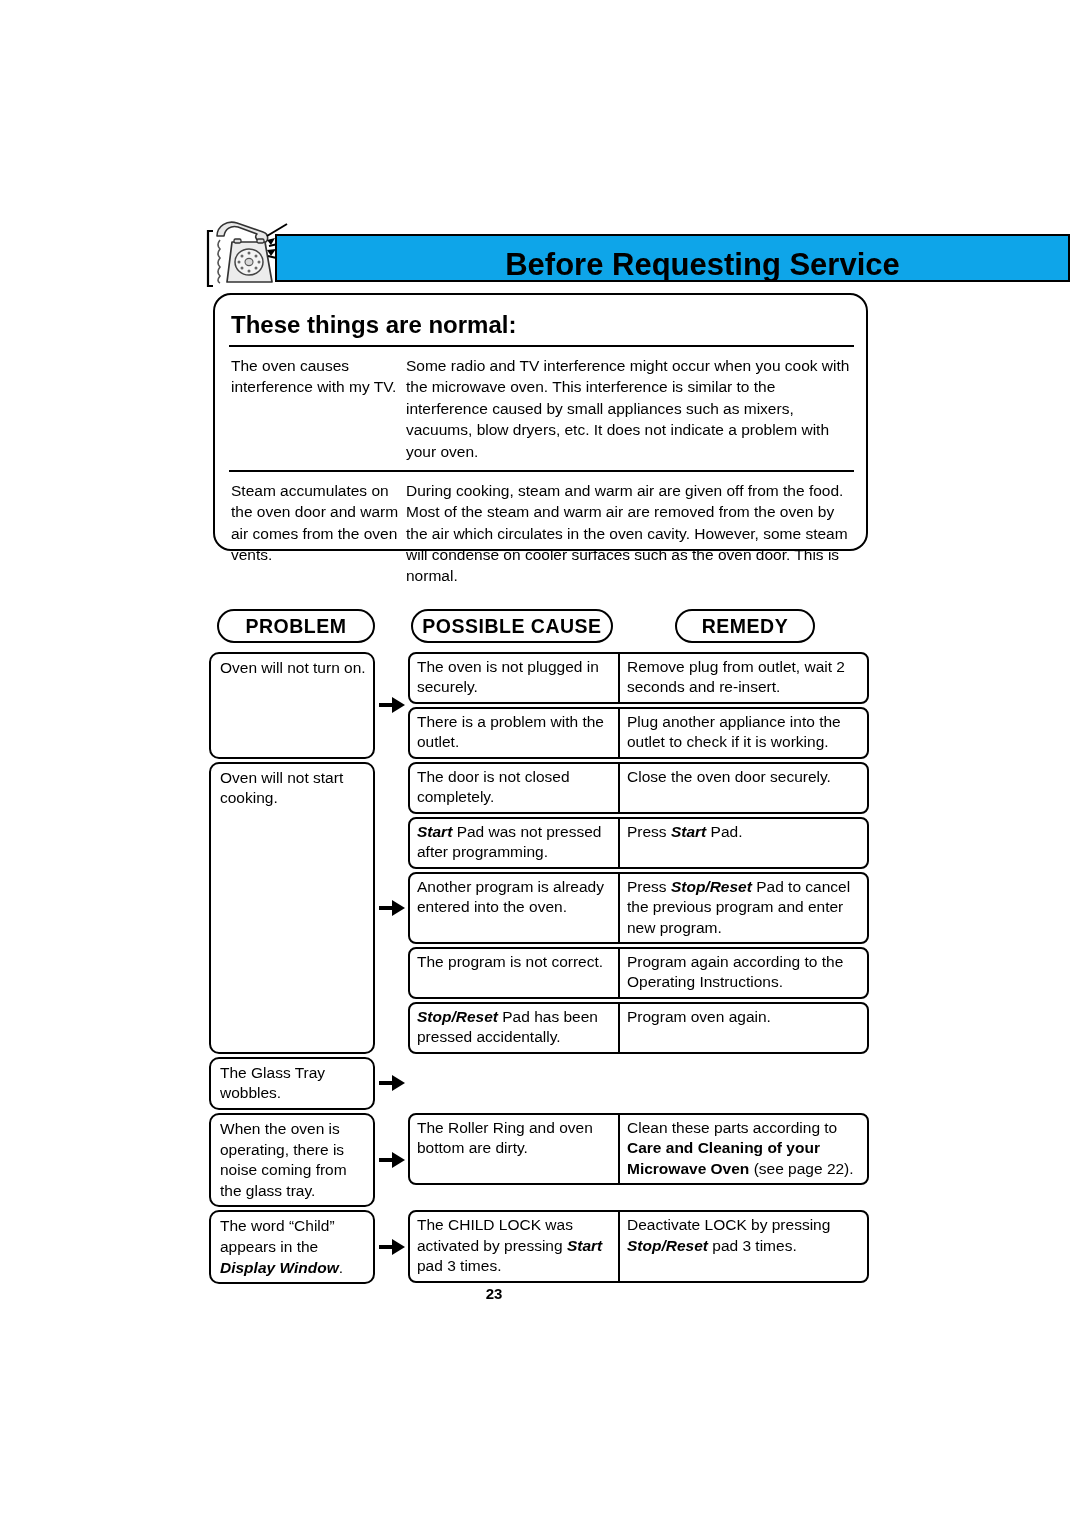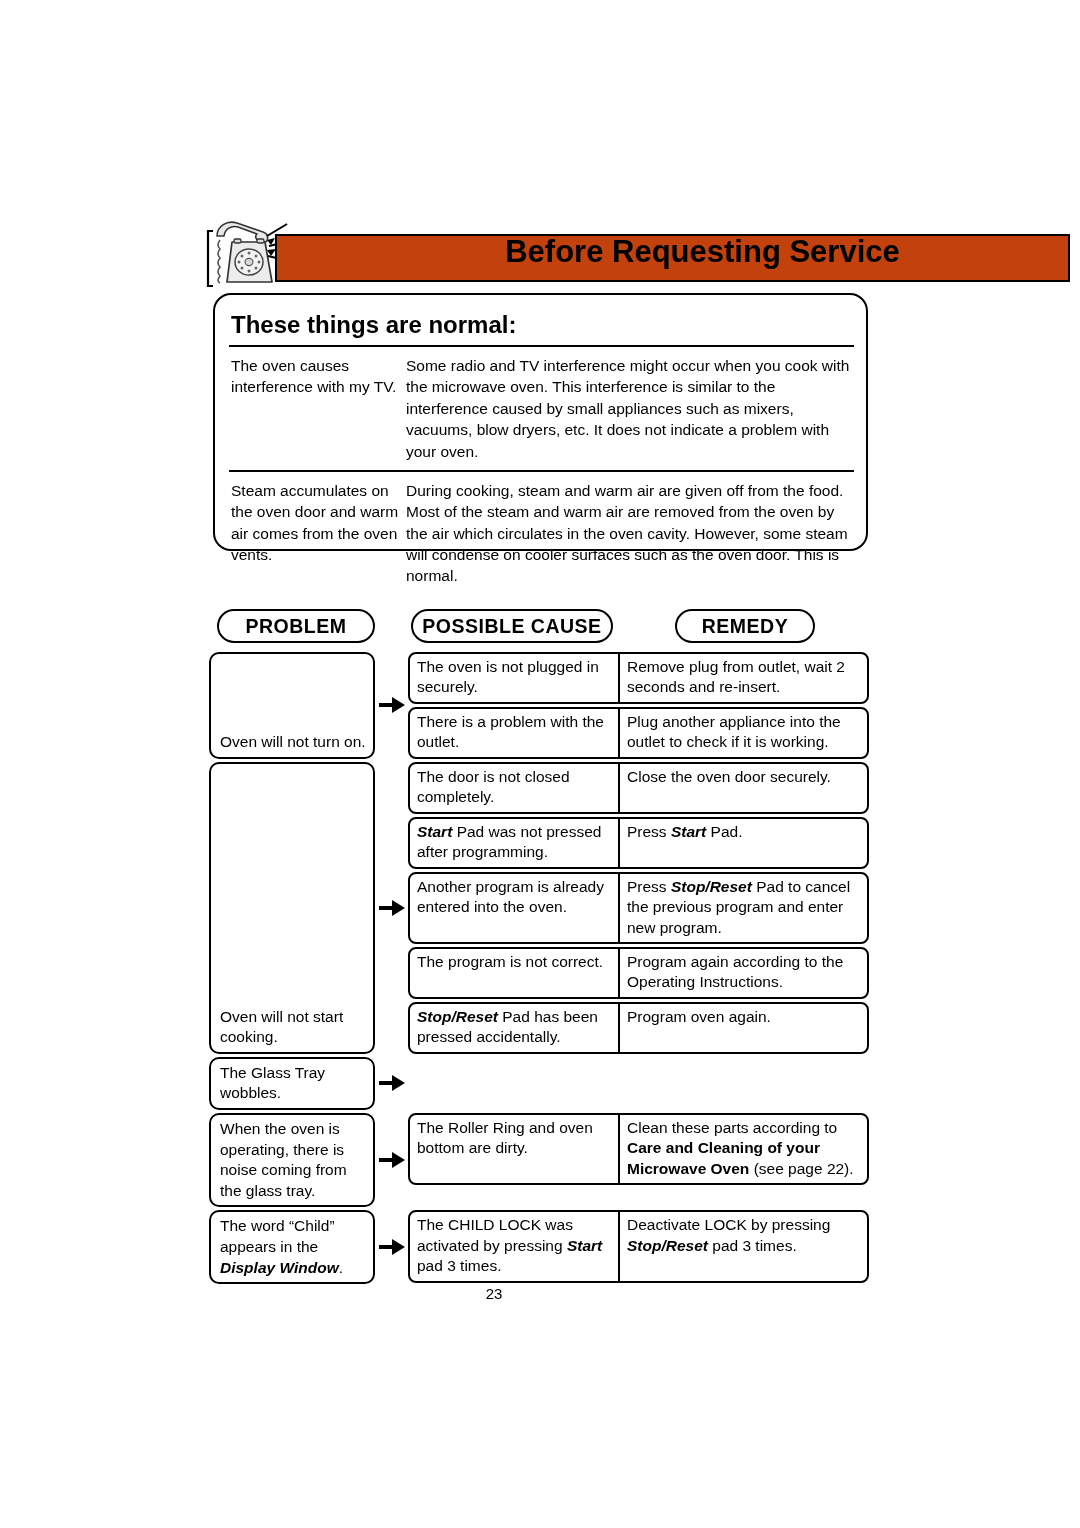--- a/index.html
+++ b/index.html
@@ -38,24 +38,24 @@
     width: 92px;
     height: 82px;
   }
   .title-bar {
     position: absolute;
     left: 70px;
     top: 12px;
     width: 795px;
     height: 48px;
     border: 2px solid #000;
-    background: #c2410c;
-    box-sizing: border-box;
-    display: flex;
-    align-items: flex-start;
+    background: #0ea5e9;
+    box-sizing: border-box;
+    display: flex;
+    align-items: flex-end;
     justify-content: center;
   }
   .title-bar .title-text {
     font-size: 31px;
     font-weight: bold;
     letter-spacing: 0px;
     line-height: 1;
     padding-left: 60px;
   }
 
@@ -144,21 +144,21 @@
   }
   .problem-cell {
     position: relative;
     width: 166px;
     flex: 0 0 166px;
     border: 2px solid #000;
     border-radius: 10px;
     box-sizing: border-box;
     background: #fff;
     display: flex;
-    align-items: flex-end;
+    align-items: flex-start;
     padding: 4px 7px 4px 9px;
     font-size: 15.5px;
     line-height: 1.33;
   }
   .arrow-cell {
     flex: 0 0 33px;
     width: 33px;
     display: flex;
     align-items: center;
     justify-content: center;
@@ -220,21 +220,21 @@
   b.bo { font-weight: bold; font-style: normal; }
 
   
   .page-number {
     position: absolute;
     left: 0;
     top: 1285px;
     width: 988px;
     text-align: center;
     font-size: 15px;
-    font-weight: normal;
+    font-weight: bold;
   }
 </style>
 </head>
 <body>
 
 <div class="page">
 
   <div class="header-row">
     <div class="phone-icon">
       <svg width="92" height="82" viewBox="0 0 92 82" xmlns="http://www.w3.org/2000/svg">

